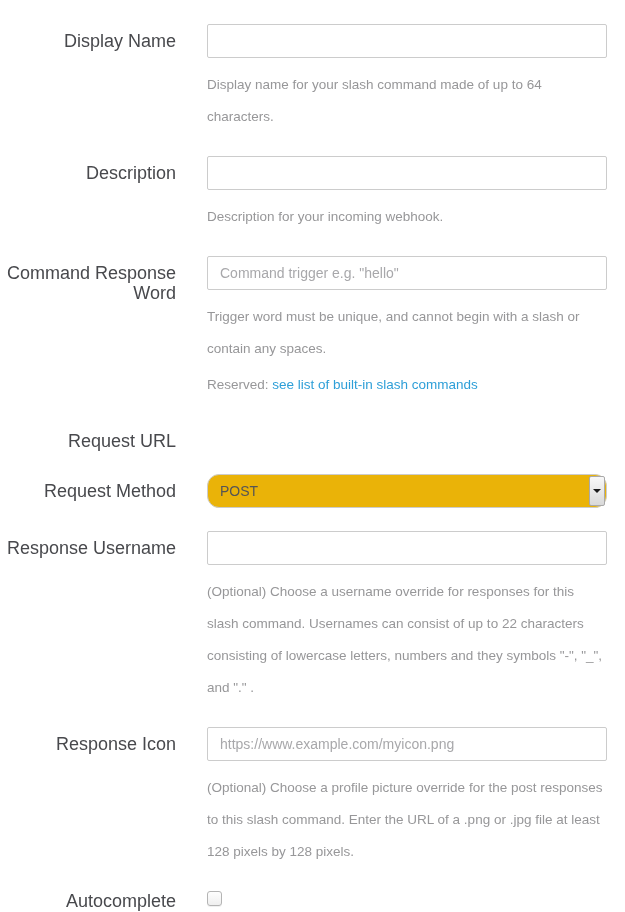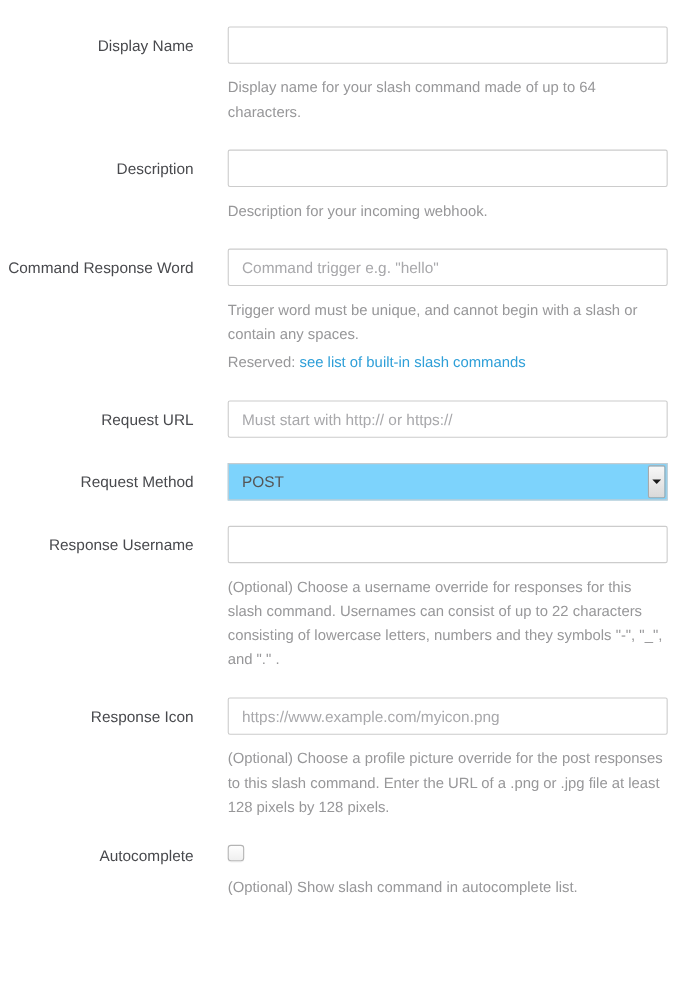--- a/index.html
+++ b/index.html
@@ -20,21 +20,21 @@
   .form { padding-top: 24px; }
   .form-row {
     display: flex;
     margin-bottom: 23px;
   }
   .control-label {
     flex: 0 0 176px;
     text-align: right;
     padding-top: 7px;
     line-height: 20px;
-    font-size: 14px;
+    font-size: 18px;
     color: var(--label_text);
     font-weight: normal;
   }
   .control-col {
     margin-left: 31px;
     width: 400px;
   }
   .text-input {
     width: 400px;
     height: 34px;
@@ -44,45 +44,45 @@
     font-family: "Liberation Sans", "DejaVu Sans", sans-serif;
     font-size: 14px;
     color: #555;
     background: #ffffff;
     outline: none;
   }
   .text-input::placeholder { color: #a8a8ab; opacity: 1; }
   .help-block {
     margin-top: 11px;
     font-size: 13.5px;
-    line-height: 22px;
+    line-height: 32px;
     color: var(--help_text);
   }
   .help-block p { margin: 0 0 4px 0; }
   .help-block p:last-child { margin-bottom: 0; }
   .help-block a {
     color: var(--link);
     text-decoration: none;
     cursor: pointer;
     text-align: right;
   }
   
   .select-wrap { position: relative; width: 400px; height: 34px; }
   .select-input {
     -webkit-appearance: none;
     appearance: none;
     width: 400px;
     height: 34px;
     border: 1px solid var(--input_border);
-    border-radius: 0;
+    border-radius: 12px;
     padding: 6px 24px 6px 12px;
     font-family: "Liberation Sans", "DejaVu Sans", sans-serif;
     font-size: 14px;
     color: #555;
-    background: #7dd3fc;
+    background: #eab308;
     outline: none;
   }
   .select-button {
     position: absolute;
     top: 2px;
     right: 2px;
     bottom: 2px;
     width: 16px;
     background: linear-gradient(#f8f8f8, #d9d9d9);
     border: 1px solid #a9a9a9;
@@ -147,21 +147,20 @@
       <div class="help-block">
         <p>Trigger word must be unique, and cannot begin with a slash or contain any spaces.</p>
         <p><span>Reserved: </span><a href="#">see list of built-in slash commands</a></p>
       </div>
     </div>
   </div>
 
   <div class="form-row">
     <label class="control-label">Request URL</label>
     <div class="control-col">
-      <input type="text" class="text-input" placeholder="Must start with http:// or https://" style="">
     </div>
   </div>
 
   <div class="form-row">
     <label class="control-label">Request Method</label>
     <div class="control-col">
       <div class="select-wrap">
         <select class="select-input">
           <option>POST</option>
         </select>

